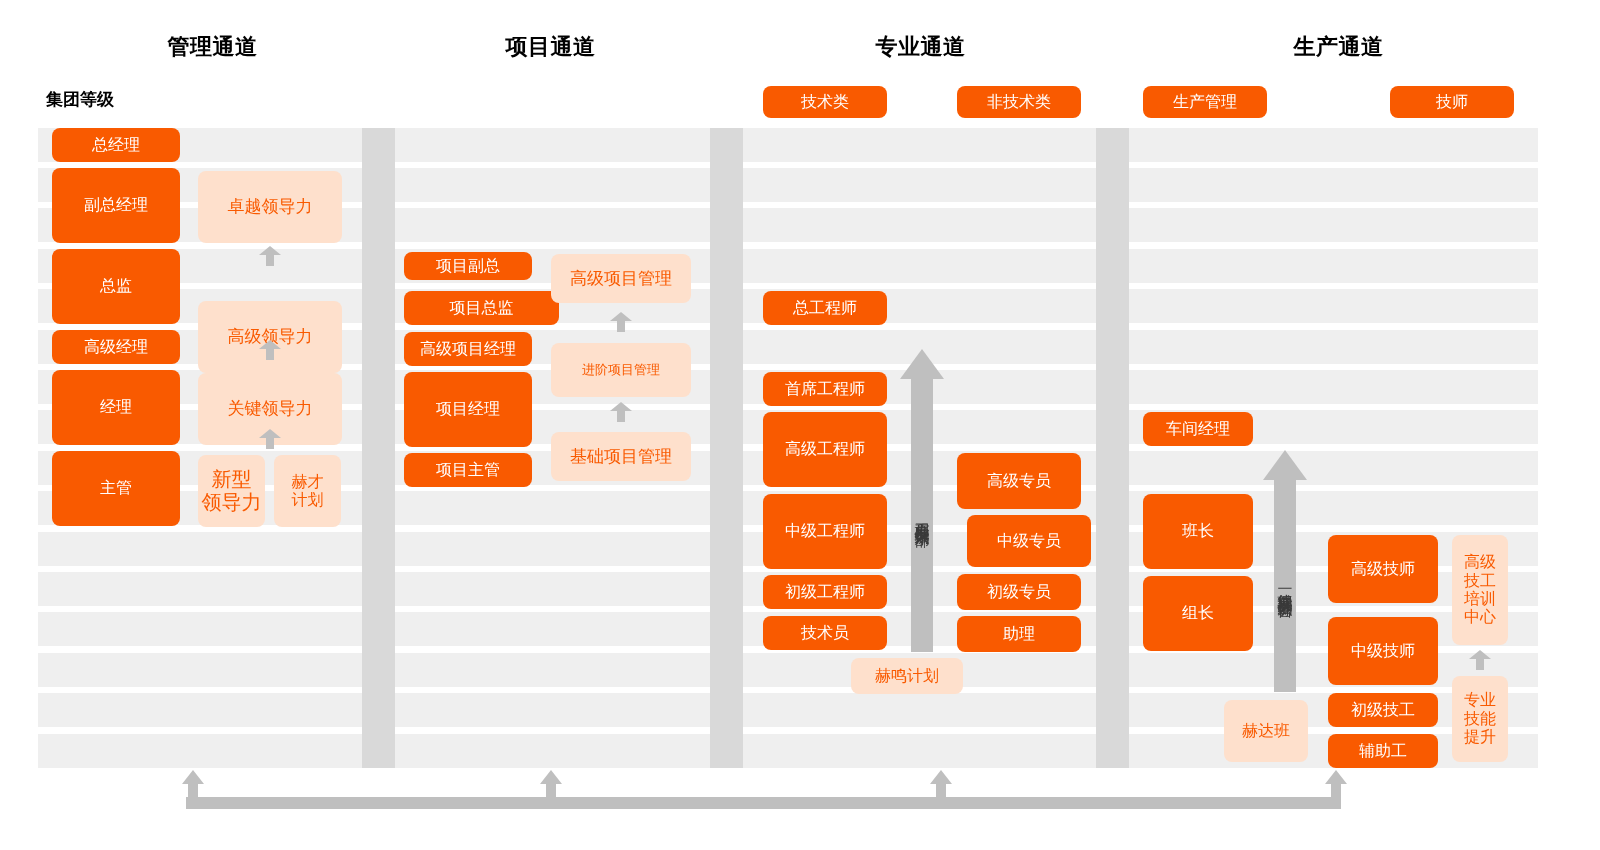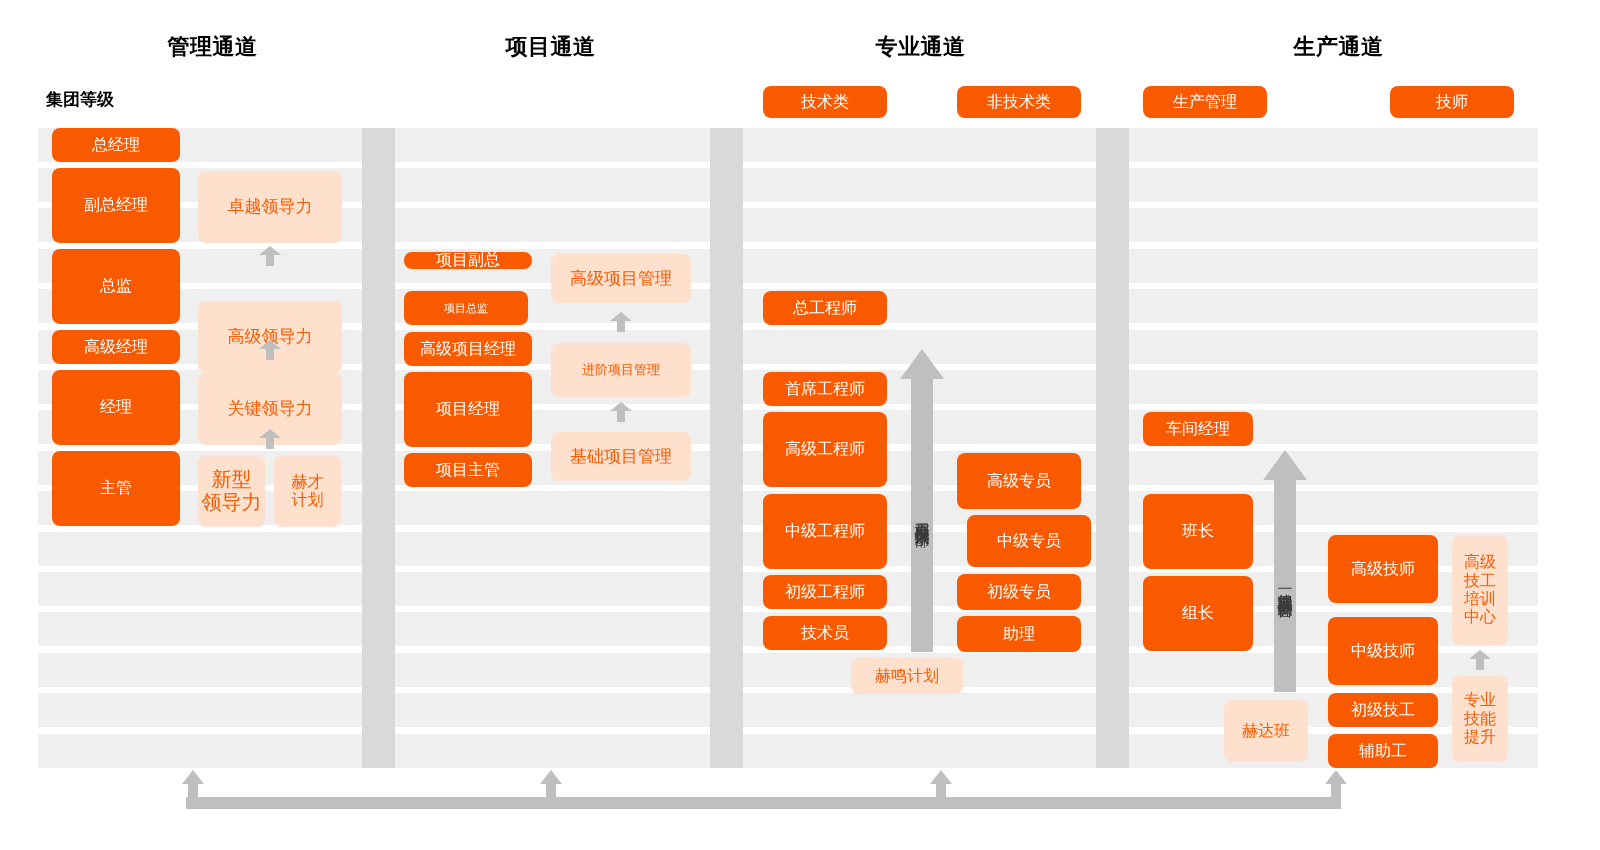--- a/index.html
+++ b/index.html
@@ -174,22 +174,22 @@
   </div>
   <div class="uparrow" style="left:259px; top:340px;">
     <div class="head"></div>
       <div class="shaft"></div>
   </div>
   <div class="uparrow" style="left:259px; top:429px;">
     <div class="head"></div>
       <div class="shaft"></div>
   </div>
 
-  <div class="box solid" style="left:404px; top:252px; width:128px; height:17px; font-size:16px;">项目副总</div>
-  <div class="box solid" style="left:404px; top:291px; width:124px; height:34px; font-size:11px;">项目总监</div>
+  <div class="box solid" style="left:404px; top:252px; width:128px; height:28px; font-size:16px;">项目副总</div>
+  <div class="box solid" style="left:404px; top:291px; width:155px; height:34px; font-size:16px;">项目总监</div>
   <div class="box solid" style="left:404px; top:332px; width:128px; height:34px; font-size:16px;">高级项目经理</div>
   <div class="box solid" style="left:404px; top:372px; width:128px; height:75px; font-size:16px;">项目经理</div>
   <div class="box solid" style="left:404px; top:453px; width:128px; height:34px; font-size:16px;">项目主管</div>
 
   <div class="box pale" style="left:551px; top:254px; width:140px; height:49px; font-size:17px;">高级项目管理</div>
   <div class="box pale" style="left:551px; top:343px; width:140px; height:54px; font-size:13px;">进阶项目管理</div>
   <div class="box pale" style="left:551px; top:432px; width:140px; height:49px; font-size:17px;">基础项目管理</div>
 
   <div class="uparrow" style="left:610px; top:312px;">
     <div class="head"></div>

